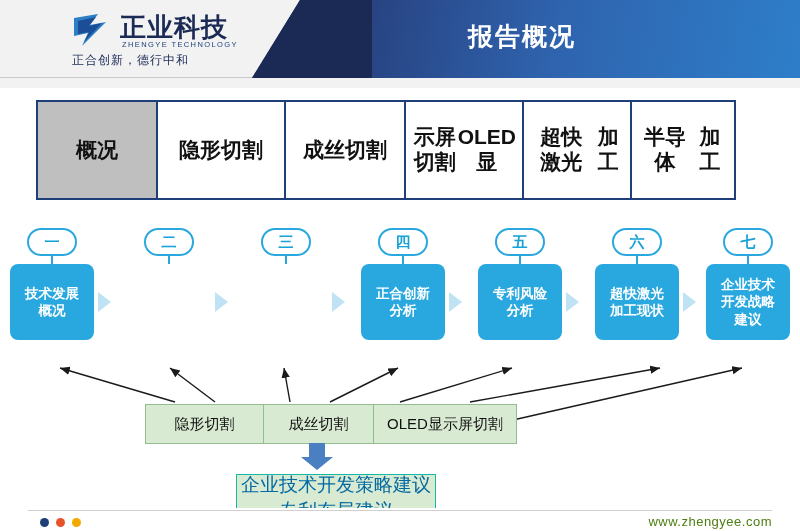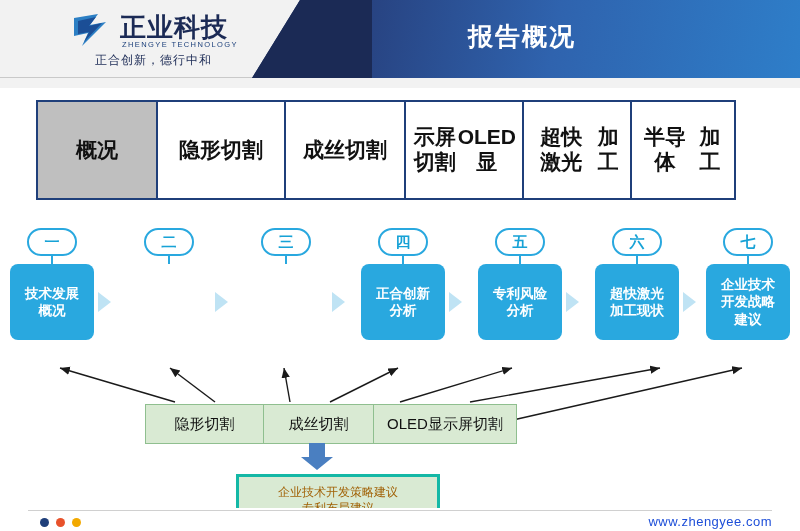--- a/index.html
+++ b/index.html
@@ -42,21 +42,20 @@
     font-family:"DejaVu Sans",sans-serif;
   }
   .logo-en{
     position:absolute;left:50px;top:32px;
     font-size:7.5px;color:#1b3f7a;letter-spacing:1.4px;
   }
   .logo-slogan{
     position:absolute;left:0px;top:44px;width:200px;
     font-size:12px;color:#1b2a55;letter-spacing:1px;
     font-family:"DejaVu Serif",serif;
-    margin-left:23px;
   }
   .header-rule{
     position:absolute;left:0;top:77px;width:252px;height:1px;background:#c9c9c9;
   }
   
   .tabs{
     position:absolute;left:36px;top:100px;
     display:flex;border:2px solid #1f3f7a;
     height:100px;box-sizing:border-box;
   }
@@ -104,36 +103,36 @@
   }
   .gbox{
     background:#d9ead3;border-right:1px solid #8fbf8f;
     font-size:15px;color:#111;
     display:flex;align-items:center;justify-content:center;
     height:38px;box-sizing:border-box;padding:0 8px;
   }
   .gbox:last-child{border-right:none;}
   .final{
     position:absolute;left:236px;top:474px;width:198px;height:46px;
-    background:#d9ead3;border:3px solid #14b8a6;
+    background:#d9ead3;border:1px solid #14b8a6;
     display:flex;flex-direction:column;align-items:center;justify-content:center;
-    font-size:12px;color:#a16207;line-height:1.35;
+    font-size:19px;color:#0369a1;line-height:1.35;
   }
   .downarrow{position:absolute;left:299px;top:443px;width:36px;height:28px;}
   .lines{position:absolute;left:0;top:0;width:800px;height:531px;pointer-events:none;}
   
   .footer{
     position:absolute;left:0;top:508px;width:800px;height:23px;background:#ffffff;
   }
   .footer-rule{position:absolute;left:28px;top:510px;width:744px;height:1px;background:#d0d0d0;}
   .dots{position:absolute;left:40px;top:518px;display:flex;gap:7px;}
   .dot{width:9px;height:9px;border-radius:50%;}
   .footer-url{
     position:absolute;right:28px;top:514px;
-    font-size:13px;color:#1d4ed8;letter-spacing:.5px;
+    font-size:13px;color:#4d7c0f;letter-spacing:.5px;
   }
 </style>
 </head>
 <body>
 
 <div class="header">
   <div class="header-band"></div>
   <div class="header-band-dark"></div>
 
   <div class="logo-wrap">

